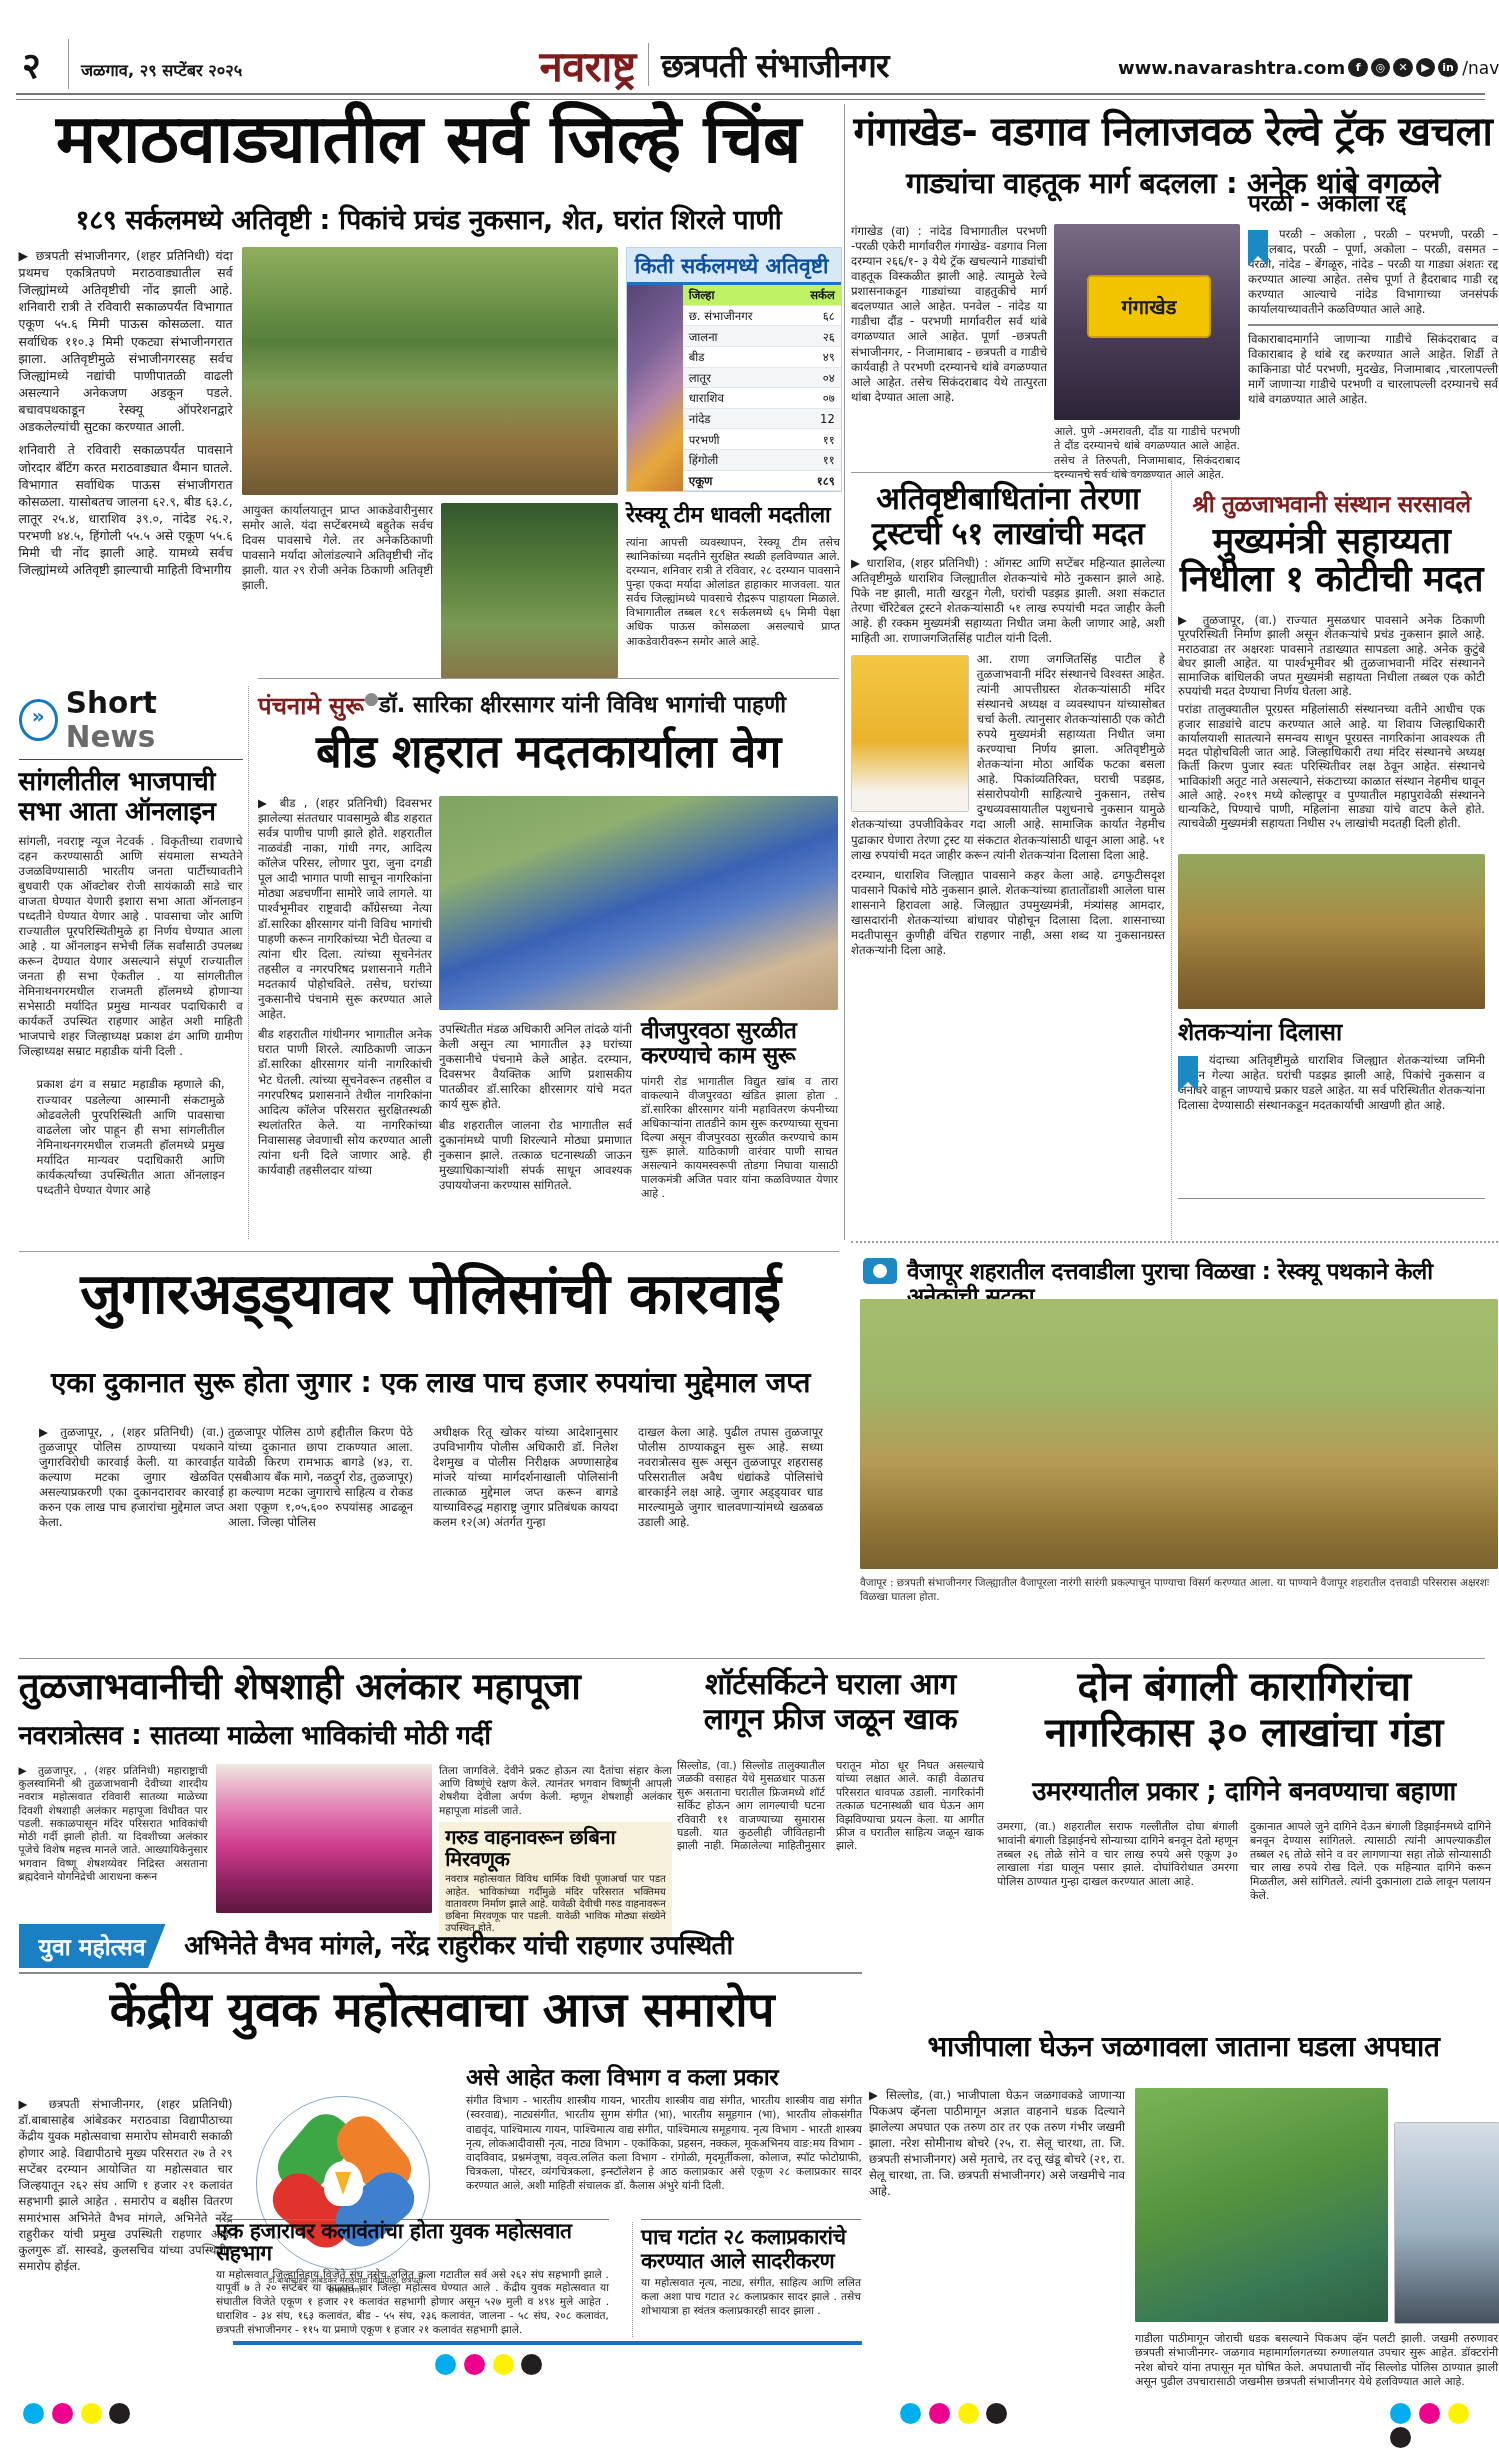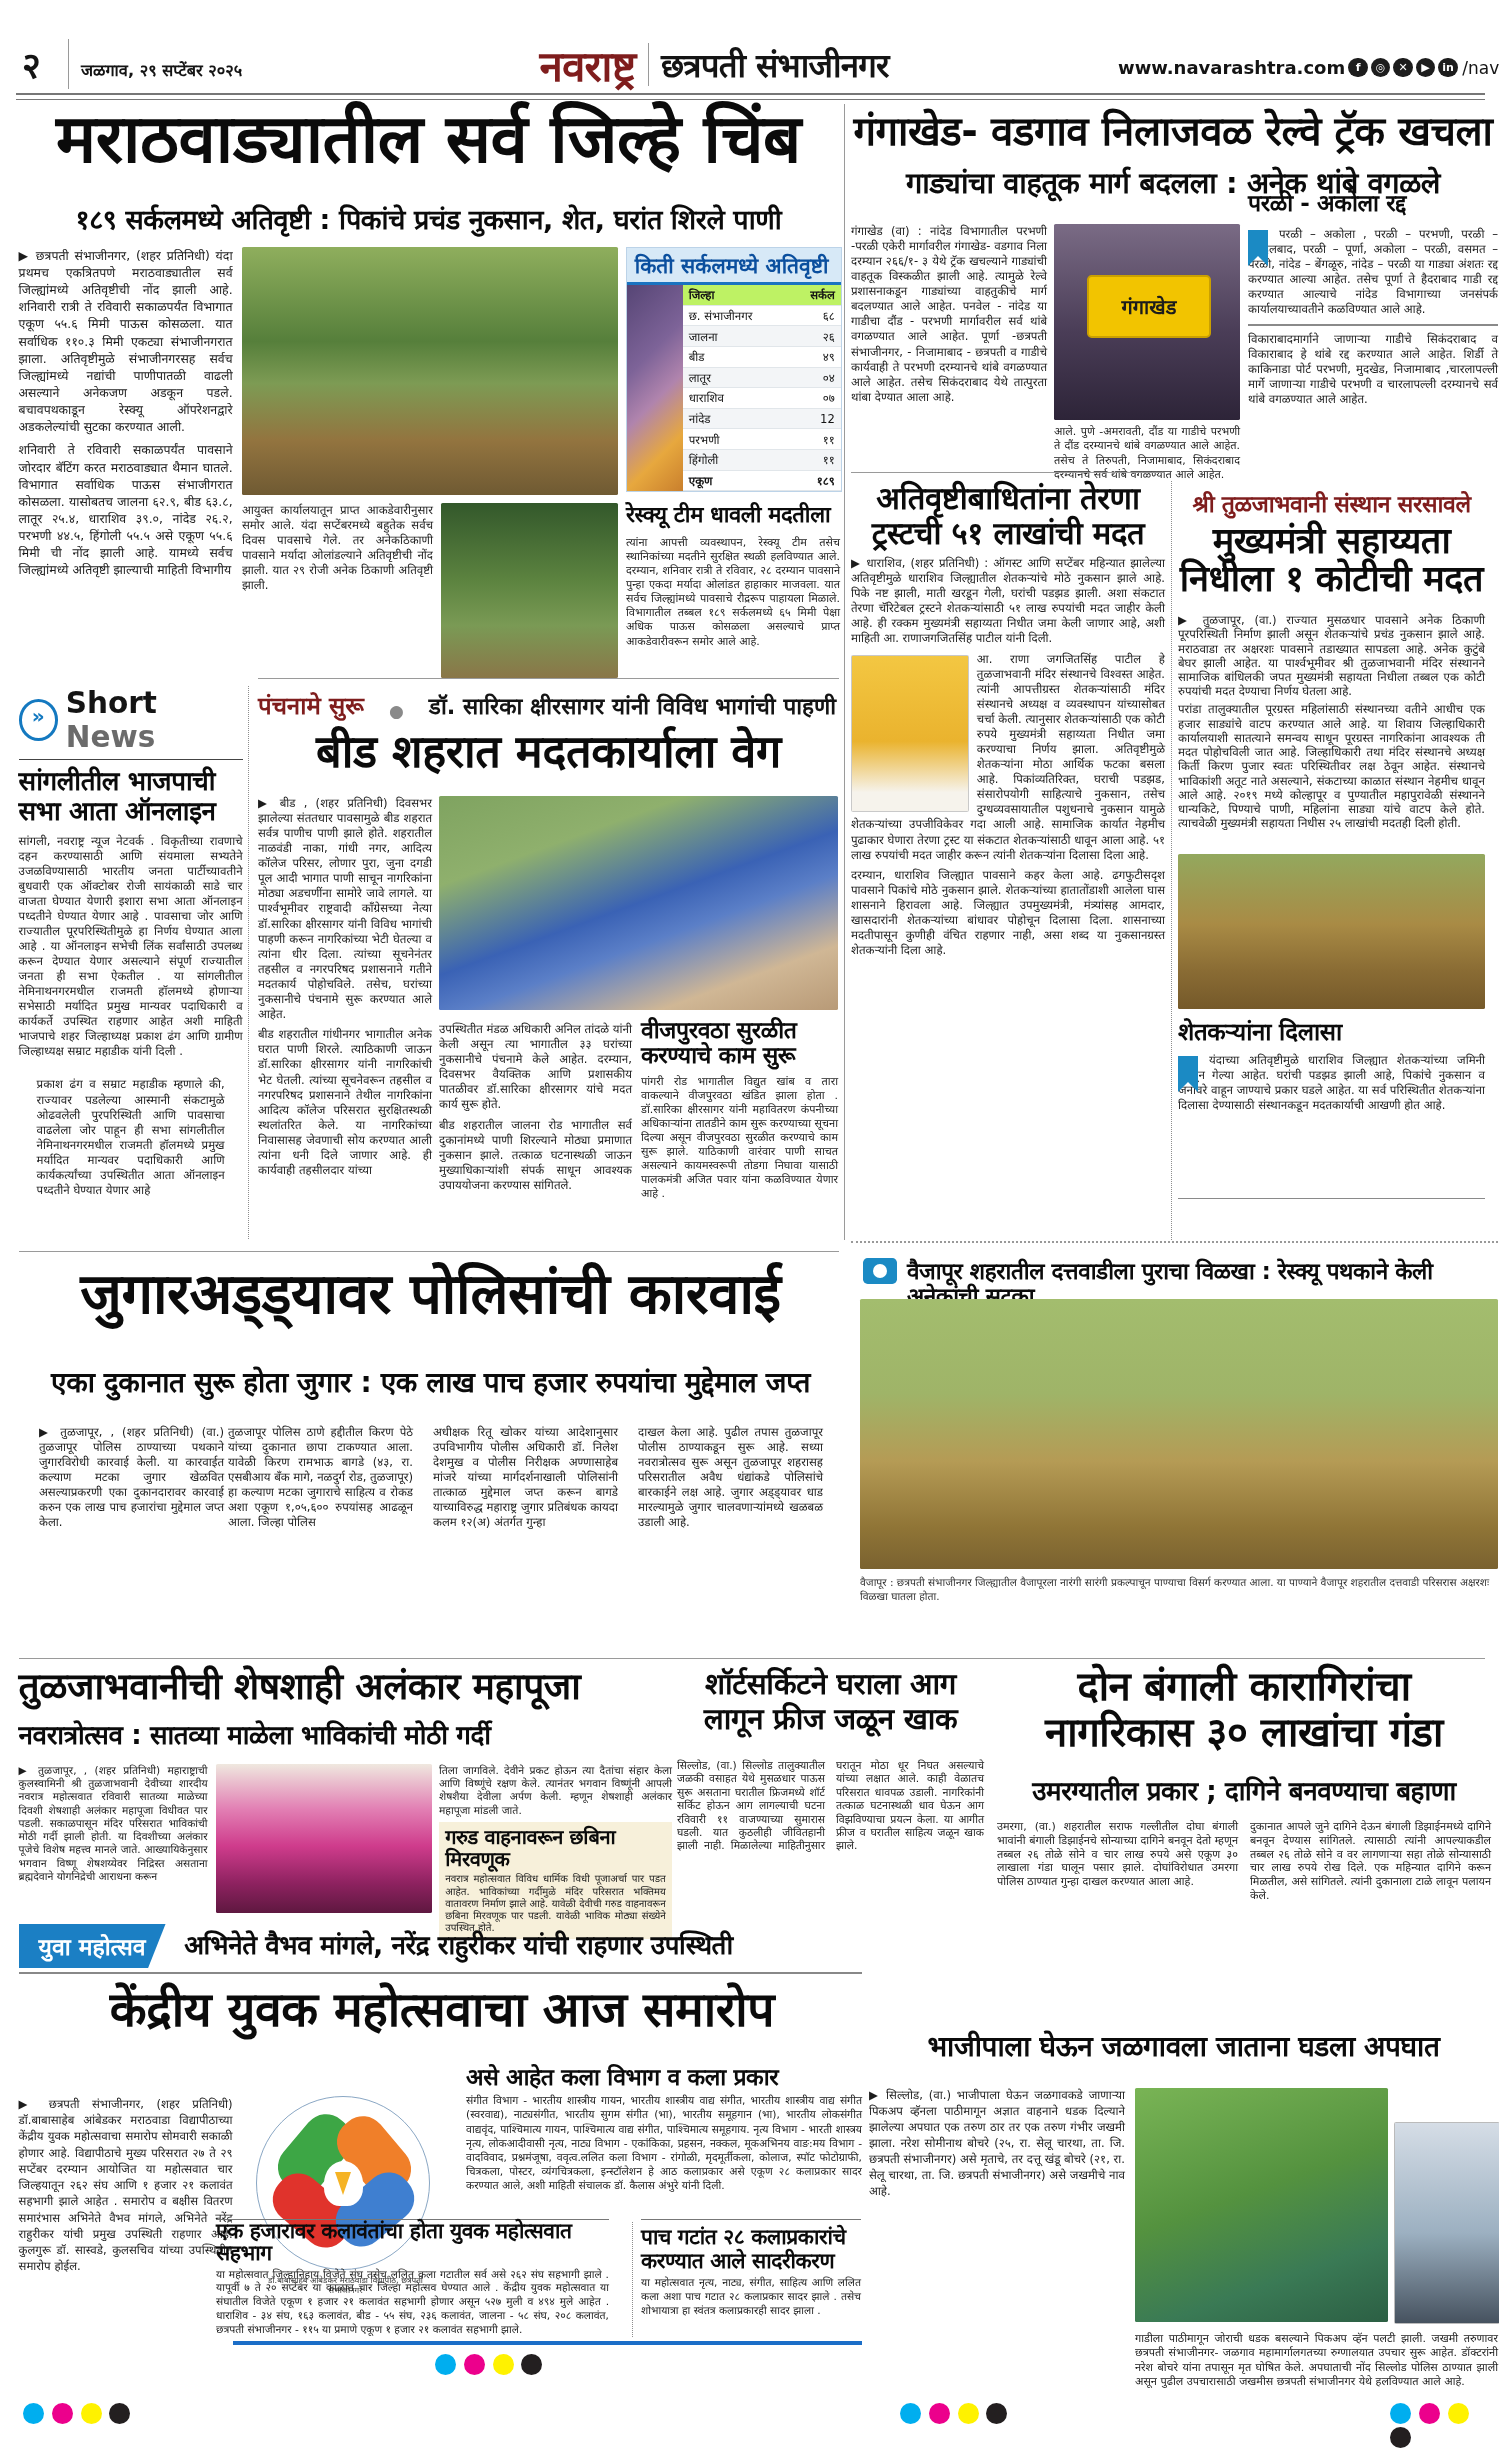--- a/index.html
+++ b/index.html
@@ -170,21 +170,21 @@
     </div>
     <div class="hl" style="font-size:26px;line-height:1.12;margin-top:7.8px">सांगलीतील भाजपाची सभा आता ऑनलाइन</div>
     <div class="bt" style="margin-top:7.8px">
       <p style="margin:0 0 4.7px 0">सांगली, नवराष्ट्र न्यूज नेटवर्क . विकृतीच्या रावणाचे दहन करण्यासाठी आणि संयमाला सभ्यतेने उजळविण्यासाठी भारतीय जनता पार्टीच्यावतीने बुधवारी एक ऑक्टोबर रोजी सायंकाळी साडे चार वाजता घेण्यात येणारी इशारा सभा आता ऑनलाइन पध्दतीने घेण्यात येणार आहे . पावसाचा जोर आणि राज्यातील पूरपरिस्थितीमुळे हा निर्णय घेण्यात आला आहे . या ऑनलाइन सभेची लिंक सर्वांसाठी उपलब्ध करून देण्यात येणार असल्याने संपूर्ण राज्यातील जनता ही सभा ऐकतील . या सांगलीतील नेमिनाथनगरमधील राजमती हॉलमध्ये होणाऱ्या सभेसाठी मर्यादित प्रमुख मान्यवर पदाधिकारी व कार्यकर्ते उपस्थित राहणार आहेत अशी माहिती भाजपाचे शहर जिल्हाध्यक्ष प्रकाश ढंग आणि ग्रामीण जिल्हाध्यक्ष सम्राट महाडीक यांनी दिली .</p>
       <p style="margin:18px">प्रकाश ढंग व सम्राट महाडीक म्हणाले की, राज्यावर पडलेल्या आस्मानी संकटामुळे ओढवलेली पुरपरिस्थिती आणि पावसाचा वाढलेला जोर पाहून ही सभा सांगलीतील नेमिनाथनगरमधील राजमती हॉलमध्ये प्रमुख मर्यादित मान्यवर पदाधिकारी आणि कार्यकर्त्यांच्या उपस्थितीत आता ऑनलाइन पध्दतीने घेण्यात येणार आहे</p>
     </div>
   </div>
   <div class="abs dotv" style="left:248px;top:686px;height:553px"></div>
 
   <div class="abs hline" style="left:258px;top:678px;width:581px"></div>
-  <div class="abs" style="left:258px;top:688px;width:581px;display:flex;align-items:flex-end;gap:25px">
+  <div class="abs" style="left:258px;top:688px;width:581px;display:flex;align-items:flex-start;gap:0">
     <span class="red" style="font-size:24px;font-weight:800">पंचनामे सुरू</span>
     <span style="color:#8a8a8a;font-size:17px">●</span>
     <span style="font-size:22.5px;font-weight:800">डॉ. सारिका क्षीरसागर यांनी विविध भागांची पाहणी</span>
   </div>
   <div class="abs hl center" style="left:258px;top:728px;width:581px;font-size:45px">बीड शहरात मदतकार्याला वेग</div>
 
   <div class="abs bt" style="left:258px;top:796px;width:174px;height:444px">
     <p style="margin:0 0 5.4px 0">▶ बीड , (शहर प्रतिनिधी) दिवसभर झालेल्या संततधार पावसामुळे बीड शहरात सर्वत्र पाणीच पाणी झाले होते. शहरातील नाळवंडी नाका, गांधी नगर, आदित्य कॉलेज परिसर, लोणार पुरा, जुना दगडी पूल आदी भागात पाणी साचून नागरिकांना मोठ्या अडचणींना सामोरे जावे लागले. या पार्श्वभूमीवर राष्ट्रवादी काँग्रेसच्या नेत्या डॉ.सारिका क्षीरसागर यांनी विविध भागांची पाहणी करून नागरिकांच्या भेटी घेतल्या व त्यांना धीर दिला. त्यांच्या सूचनेनंतर तहसील व नगरपरिषद प्रशासनाने गतीने मदतकार्य पोहोचविले. तसेच, घरांच्या नुकसानीचे पंचनामे सुरू करण्यात आले आहेत.</p>
     <p style="margin:0">बीड शहरातील गांधीनगर भागातील अनेक घरात पाणी शिरले. त्याठिकाणी जाऊन डॉ.सारिका क्षीरसागर यांनी नागरिकांची भेट घेतली. त्यांच्या सूचनेवरून तहसील व नगरपरिषद प्रशासनाने तेथील नागरिकांना आदित्य कॉलेज परिसरात सुरक्षितस्थळी स्थलांतरित केले. या नागरिकांच्या निवासासह जेवणाची सोय करण्यात आली त्यांना धनी दिले जाणार आहे. ही कार्यवाही तहसीलदार यांच्या</p>
   </div>

